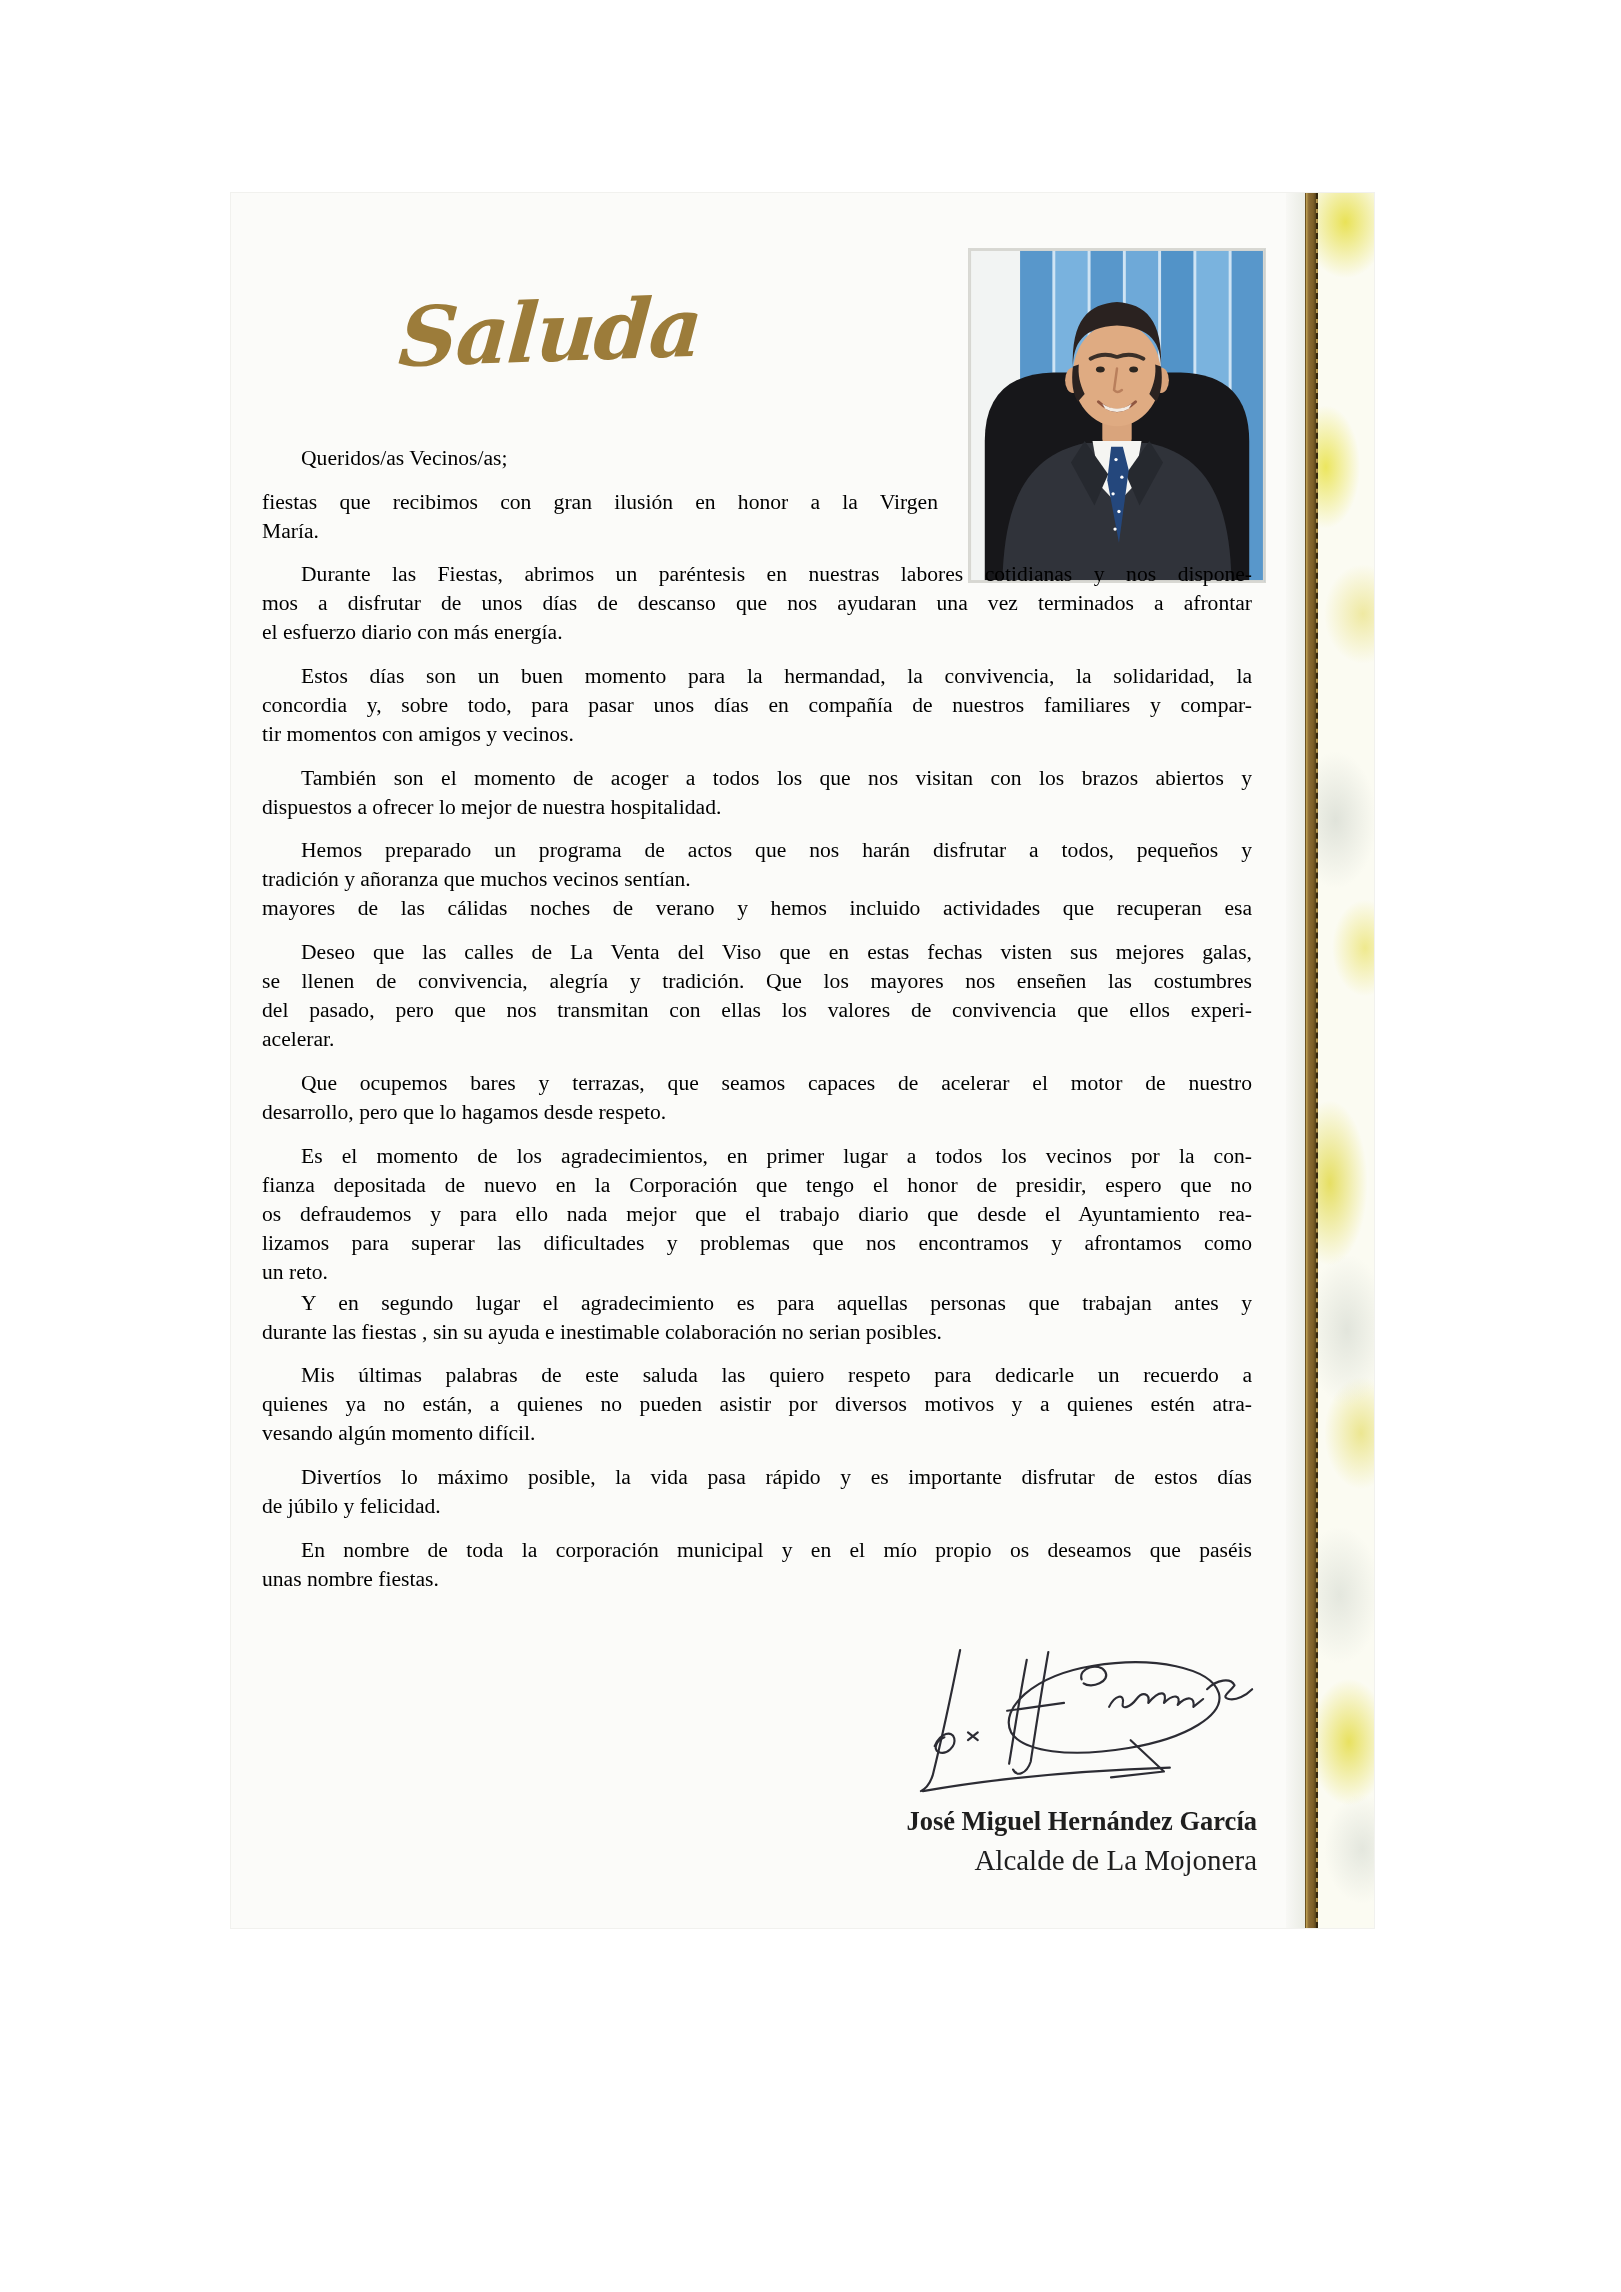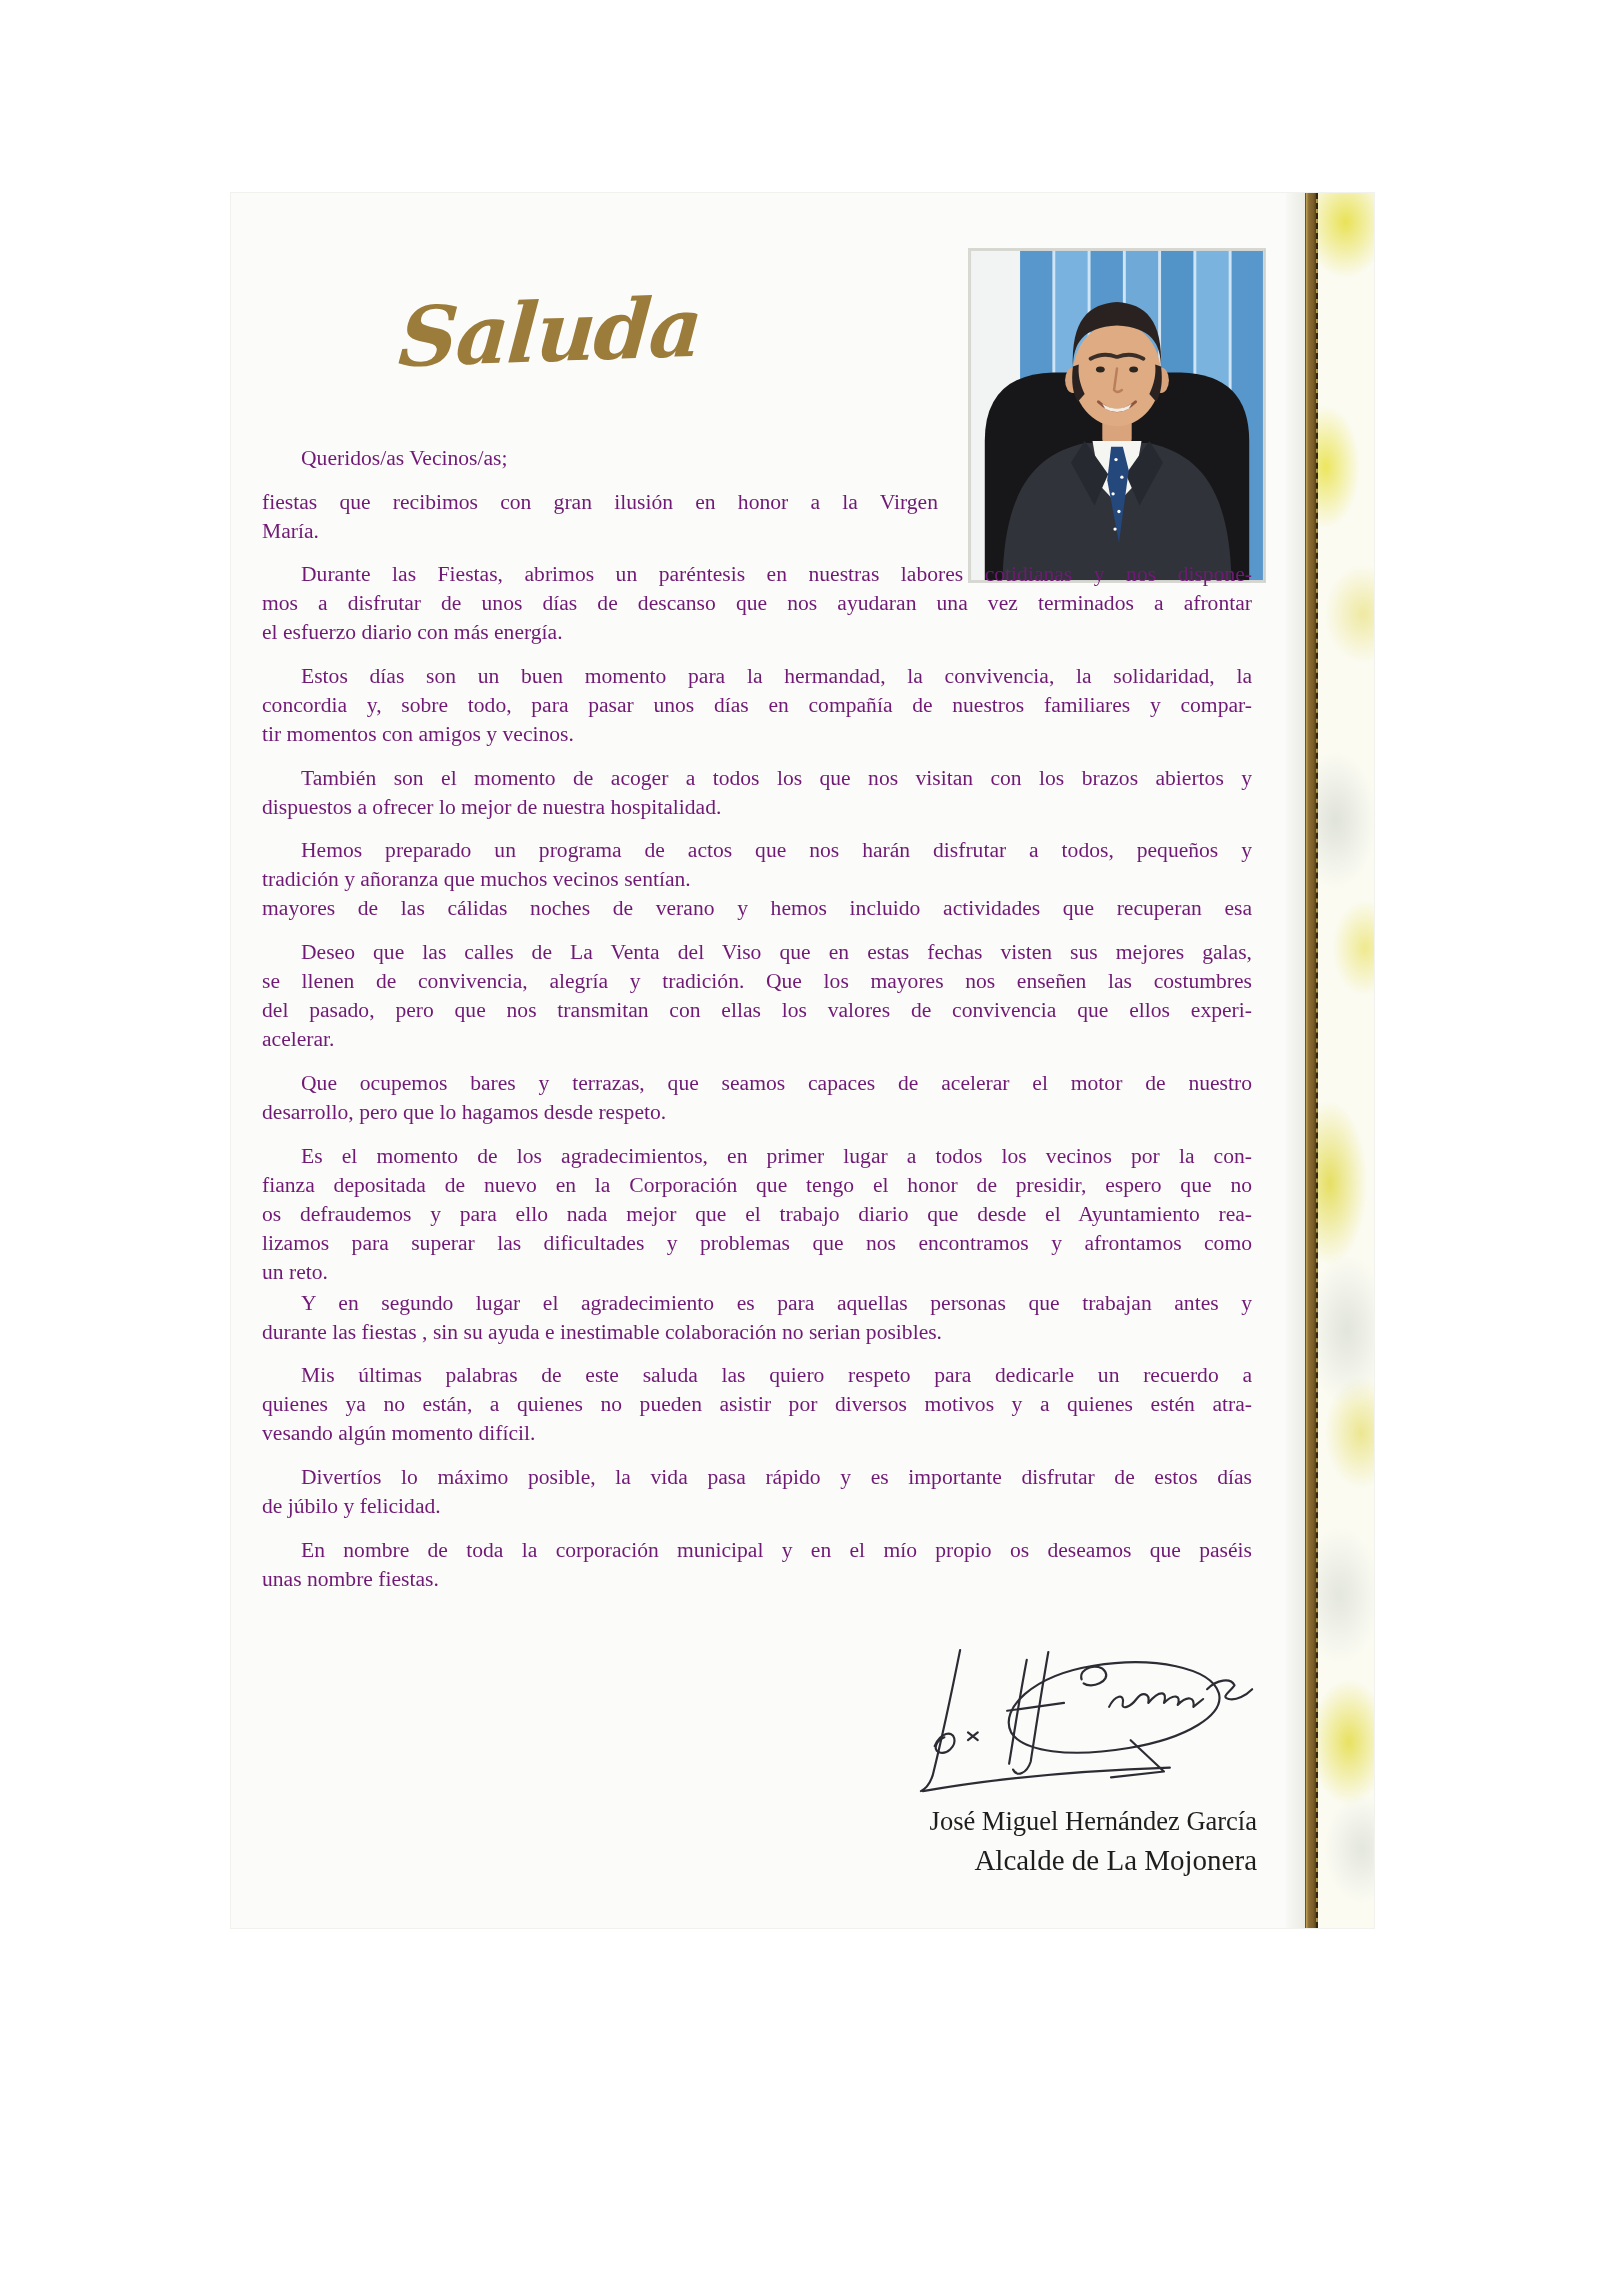--- a/index.html
+++ b/index.html
@@ -30,38 +30,38 @@
   
   .photo{
     position:absolute;left:737px;top:55px;
     width:296px;height:333px;
     border:1px solid #d8d8d3;
     background:#cfe4f4;
   }
   
   .content{
     position:absolute;left:31px;top:251px;width:990px;
-    font-size:21.6px;line-height:29px;color:#701a75;
+    font-size:21.6px;line-height:29px;color:#000000;
   }
   .para{margin:0 0 14.7px 0;}
   .para.narrow{width:676px;}
   .para.tight{margin-top:-12.7px;}
   .ln{white-space:normal;}
   .ln.j{text-align:justify;text-align-last:justify;}
   .ln.first{text-indent:39px;}
   
   .signature{
     position:absolute;left:686px;top:1453px;
     width:343px;height:157px;
   }
   .sig-block{
     position:absolute;right:117px;top:1609px;
     text-align:right;color:#1e1e1e;
   }
-  .sig-name{font-weight:normal;font-size:26.5px;line-height:39px;}
+  .sig-name{font-weight:bold;font-size:26.5px;line-height:39px;}
   .sig-role{font-size:29px;line-height:39px;}
   
   .gutter{
     position:absolute;left:1055px;top:0;width:19.6px;height:1735px;
     background:linear-gradient(90deg, rgba(190,195,180,0.05), #e9ebe3);
   }
   .gold-line{
     position:absolute;left:1074px;top:0;width:12.7px;height:1735px;
     background:linear-gradient(90deg,#c3a557 0%,#8a6b33 28%,#7c5f28 72%,#57431a 100%);
     border-left:1px solid #6b5220;

